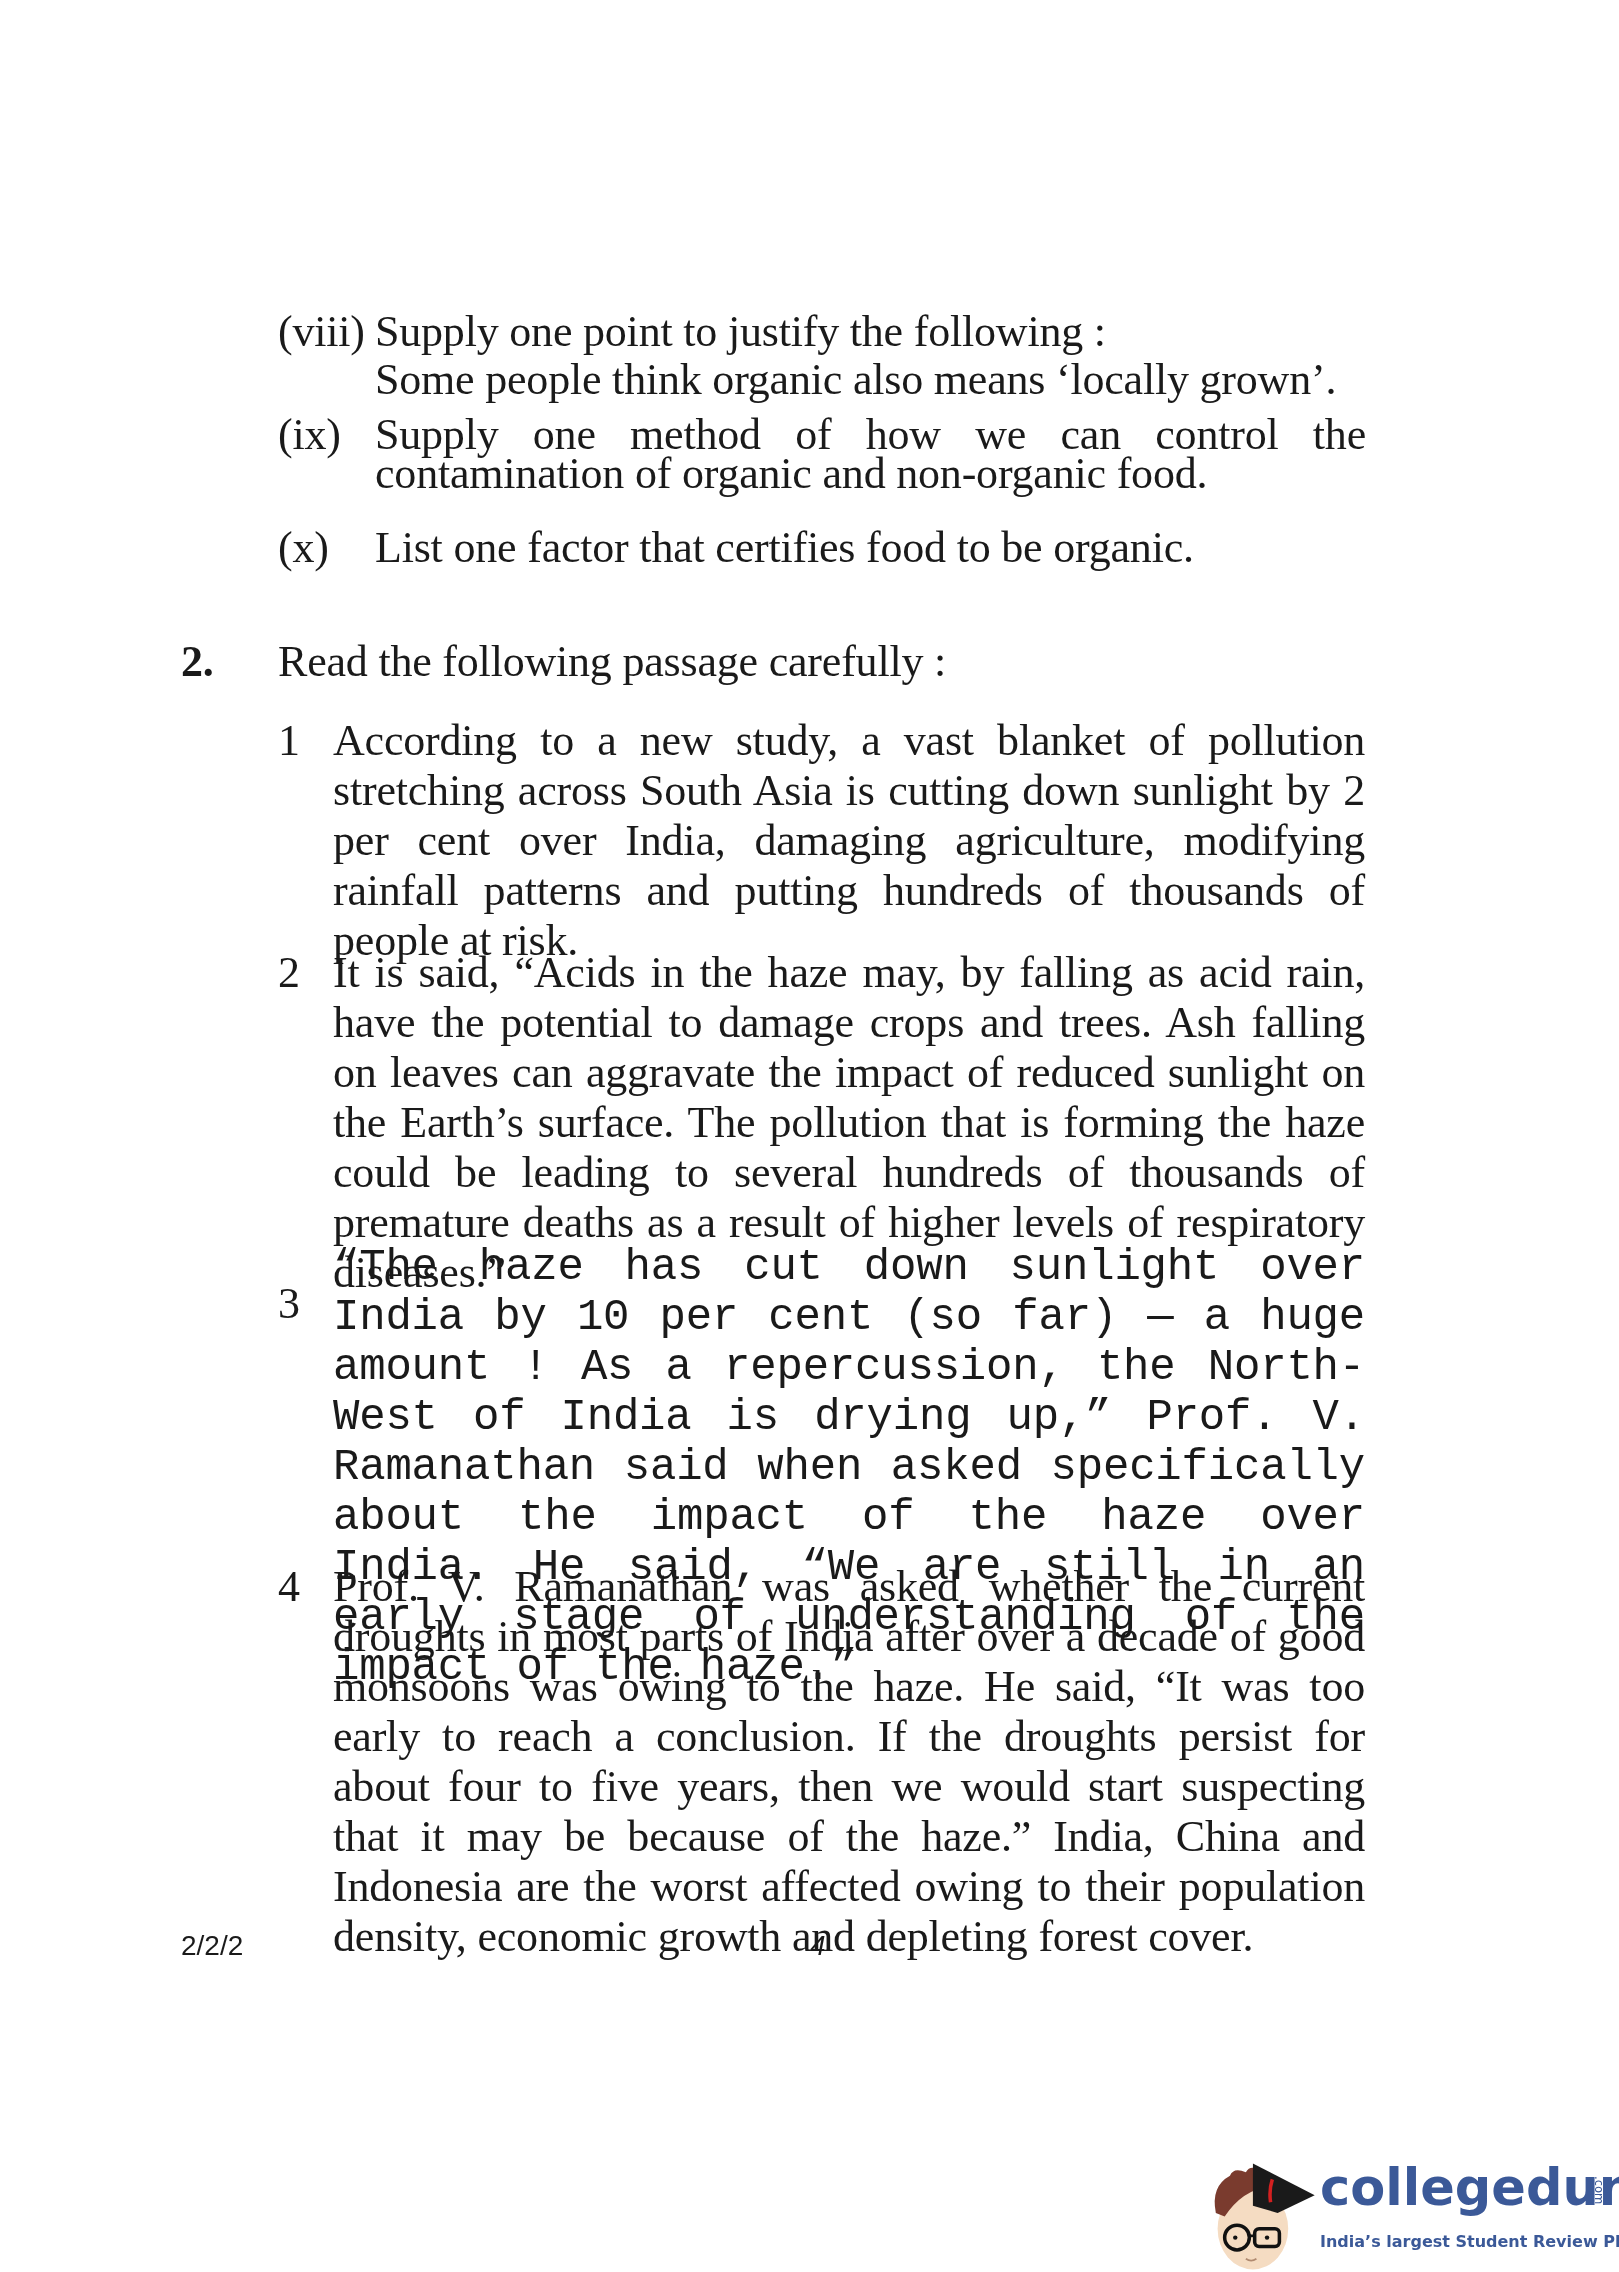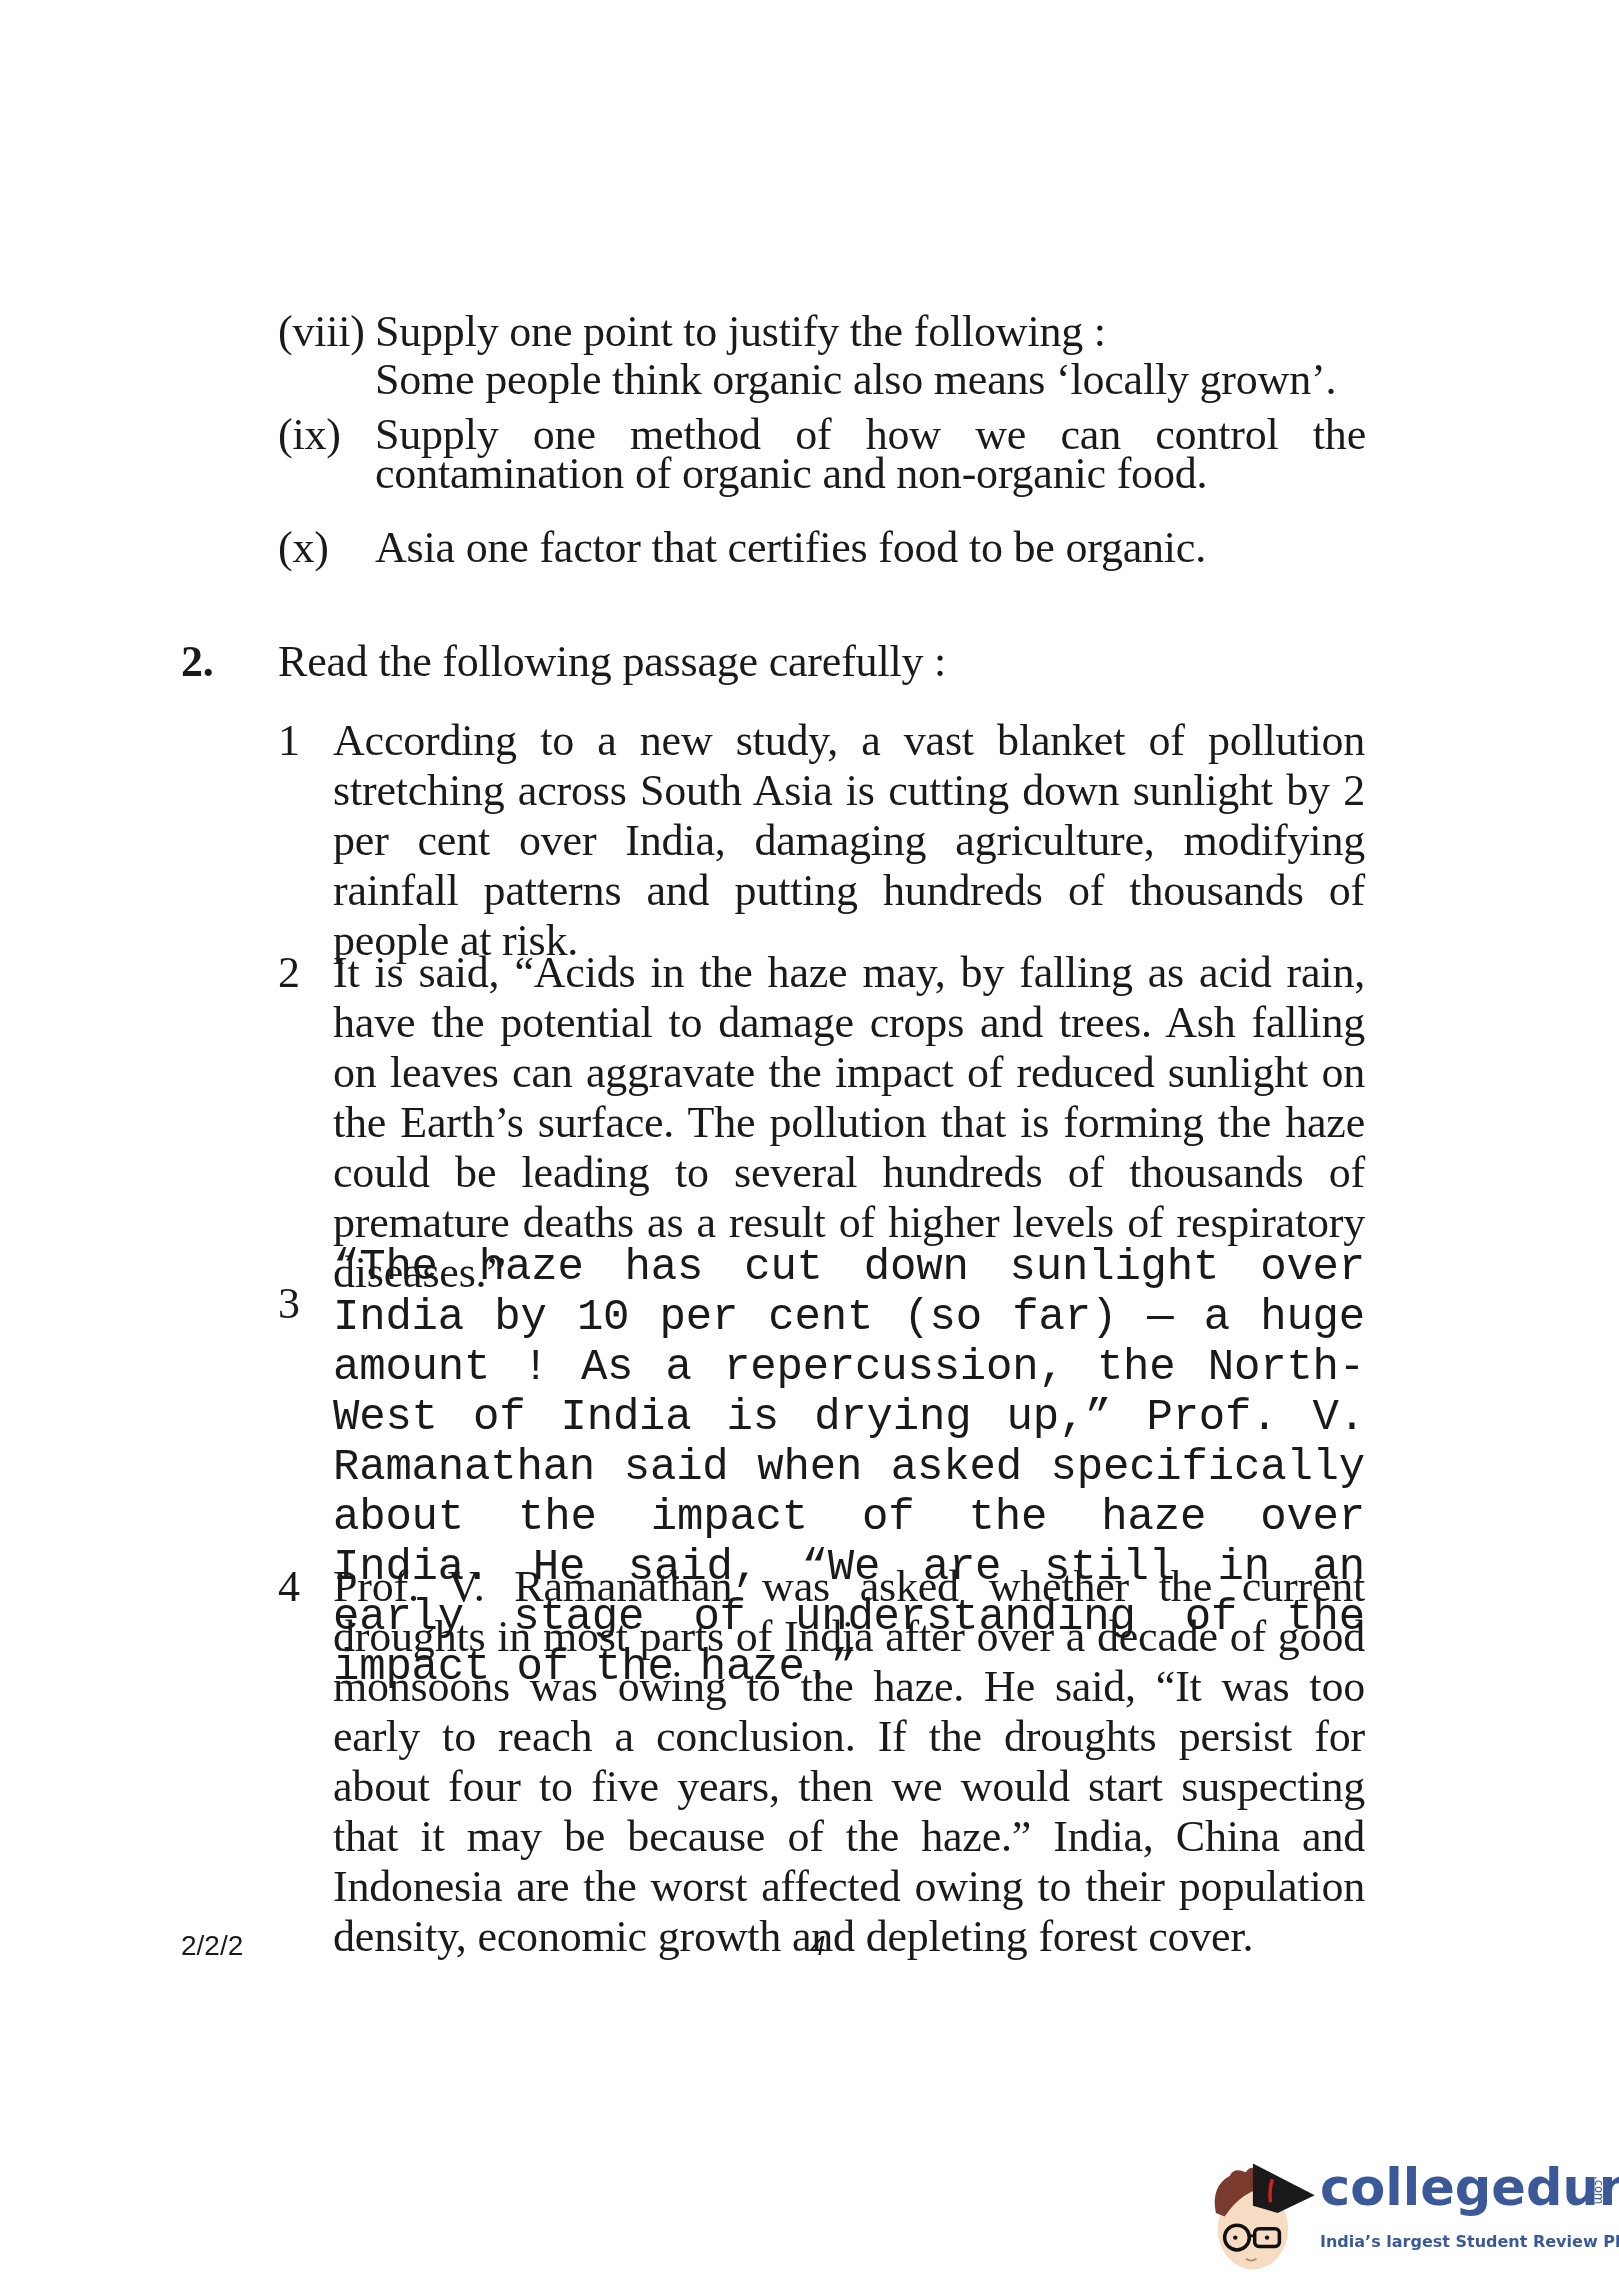--- a/index.html
+++ b/index.html
@@ -27,21 +27,21 @@
 <body>
 
 <div class="abs serif label" style="top:312px;">(viii)</div>
 <div class="abs serif q-text" style="top:312px;">Supply one point to justify the following :</div>
 <div class="abs serif q-text" style="top:360px;">Some people think organic also means ‘locally grown’.</div>
 
 <div class="abs serif label" style="top:415px;">(ix)</div>
 <div class="abs serif q-text" style="top:415px;">Supply one method of how we can control the contamination of organic and non-organic food.</div>
 
 <div class="abs serif label" style="top:528px;">(x)</div>
-<div class="abs serif q-text" style="top:528px;">Asia one factor that certifies food to be organic.</div>
+<div class="abs serif q-text" style="top:528px;">List one factor that certifies food to be organic.</div>
 
 <div class="abs serif q-num" style="top:642px;">2.</div>
 <div class="abs serif read" style="top:642px;">Read the following passage carefully :</div>
 
 <div class="abs serif para-num" style="top:716px; line-height:50px;">1</div>
 <div class="abs serif para" style="top:716px;">According to a new study, a vast blanket of pollution stretching across South Asia is cutting down sunlight by 2 per cent over India, damaging agriculture, modifying rainfall patterns and putting hundreds of thousands of people at risk.</div>
 
 <div class="abs serif para-num" style="top:948px; line-height:50px;">2</div>
 <div class="abs serif para" style="top:948px;">It is said, “Acids in the haze may, by falling as acid rain, have the potential to damage crops and trees. Ash falling on leaves can aggravate the impact of reduced sunlight on the Earth’s surface. The pollution that is forming the haze could be leading to several hundreds of thousands of premature deaths as a result of higher levels of respiratory diseases.”</div>
 

